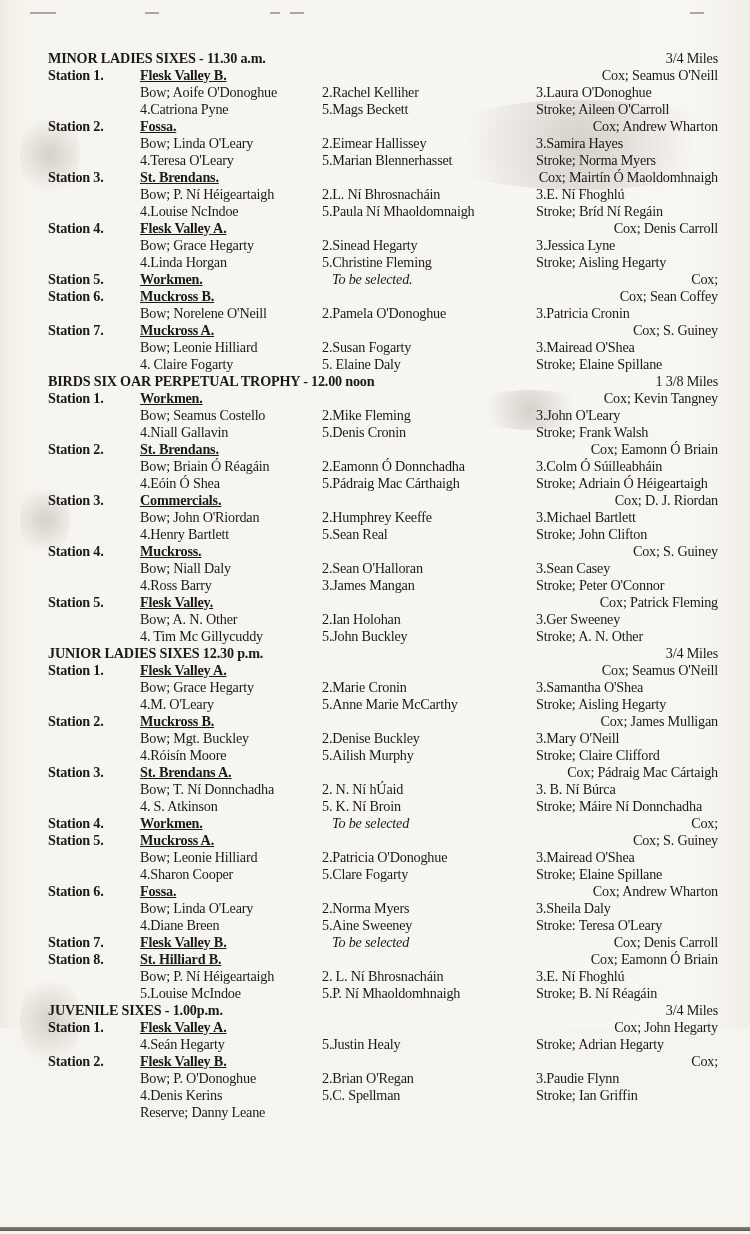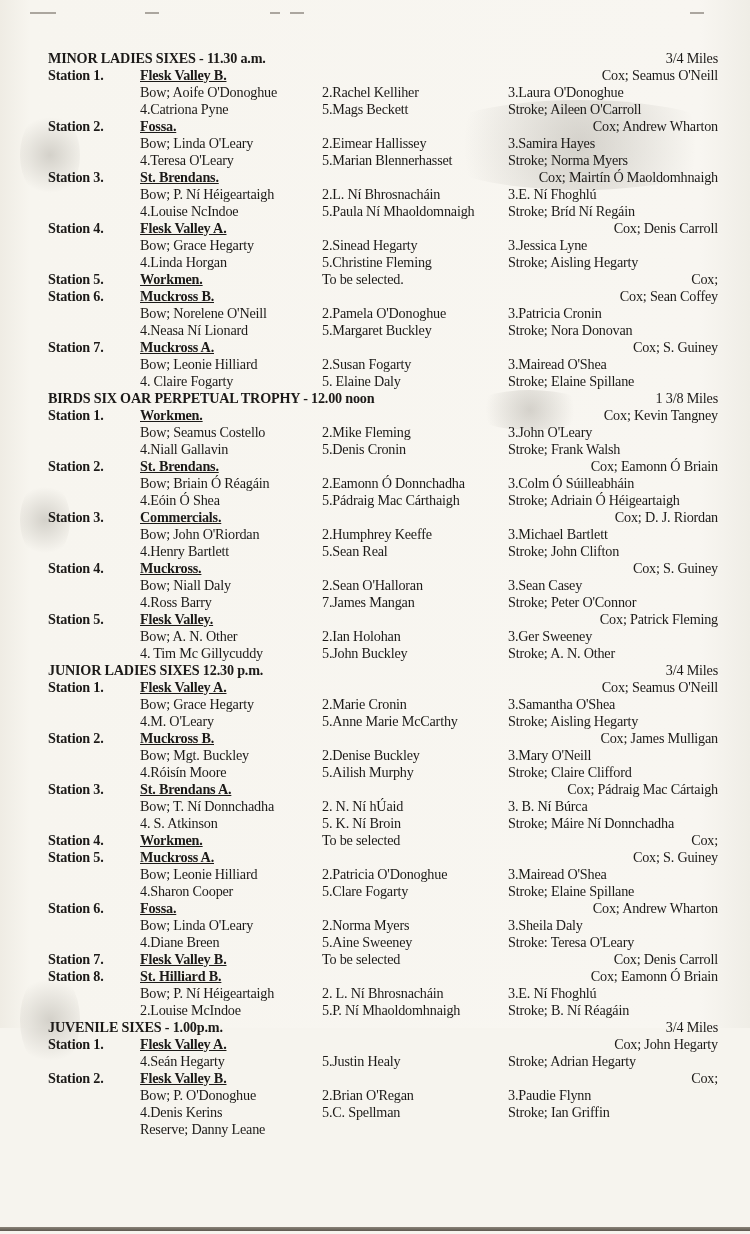--- a/index.html
+++ b/index.html
@@ -22,23 +22,23 @@
   }
   .content { position: absolute; left: 48px; top: 50px; width: 670px; }
   .row { position: relative; height: 17px; line-height: 17px; font-size: 14.2px; white-space: nowrap; letter-spacing: -0.2px; }
   .hdr { font-weight: bold; }
   .hdr .title { position: absolute; left: 0; }
   .hdr .dist { position: absolute; right: 0; font-weight: normal; }
   .station { position: absolute; left: 0; font-weight: bold; }
   .team { position: absolute; left: 92px; font-weight: bold; text-decoration: underline; }
   .c1 { position: absolute; left: 92px; }
   .c2 { position: absolute; left: 274px; }
-  .c3 { position: absolute; left: 460px; }
+  .c3 { position: absolute; left: 488px; }
   .cox { position: absolute; right: 0; }
-  .tbs { position: absolute; left: 274px; }
+  .tbs { position: absolute; left: 284px; font-style: italic; }
   .noise { position: absolute; border-radius: 50%; background: radial-gradient(circle, rgba(120,115,105,.28), rgba(120,115,105,0) 70%); pointer-events: none; }
 </style>
 </head>
 <body>
 
 <div class="page">
   <div class="topmarks">
     <span style="left:0;width:26px"></span>
     <span style="left:115px;width:14px"></span>
     <span style="left:240px;width:10px"></span>
@@ -126,25 +126,20 @@
         <span class="station">Station 6.</span>
         <span class="team">Muckross B.</span>
         <span class="cox">Cox; Sean Coffey</span>
       </div>
       <div class="row">
         <span class="c1">Bow; Norelene O'Neill</span>
         <span class="c2">2.Pamela O'Donoghue</span>
         <span class="c3">3.Patricia Cronin</span>
       </div>
       <div class="row">
-        <span class="c1">4.Neasa Ní Lionard</span>
-        <span class="c2">5.Margaret Buckley</span>
-        <span class="c3">Stroke; Nora Donovan</span>
-      </div>
-      <div class="row">
         <span class="station">Station 7.</span>
         <span class="team">Muckross A.</span>
         <span class="cox">Cox; S. Guiney</span>
       </div>
       <div class="row">
         <span class="c1">Bow; Leonie Hilliard</span>
         <span class="c2">2.Susan Fogarty</span>
         <span class="c3">3.Mairead O'Shea</span>
       </div>
       <div class="row">
@@ -206,21 +201,21 @@
         <span class="team">Muckross.</span>
         <span class="cox">Cox; S. Guiney</span>
       </div>
       <div class="row">
         <span class="c1">Bow; Niall Daly</span>
         <span class="c2">2.Sean O'Halloran</span>
         <span class="c3">3.Sean Casey</span>
       </div>
       <div class="row">
         <span class="c1">4.Ross Barry</span>
-        <span class="c2">7.James Mangan</span>
+        <span class="c2">3.James Mangan</span>
         <span class="c3">Stroke; Peter  O'Connor</span>
       </div>
       <div class="row">
         <span class="station">Station 5.</span>
         <span class="team">Flesk Valley.</span>
         <span class="cox">Cox; Patrick Fleming</span>
       </div>
       <div class="row">
         <span class="c1">Bow; A. N. Other</span>
         <span class="c2">2.Ian Holohan</span>
@@ -326,21 +321,21 @@
         <span class="station">Station 8.</span>
         <span class="team">St. Hilliard B.</span>
         <span class="cox">Cox; Eamonn Ó Briain</span>
       </div>
       <div class="row">
         <span class="c1">Bow; P. Ní Héigeartaigh</span>
         <span class="c2">2. L. Ní Bhrosnacháin</span>
         <span class="c3">3.E. Ní Fhoghlú</span>
       </div>
       <div class="row">
-        <span class="c1">2.Louise McIndoe</span>
+        <span class="c1">5.Louise McIndoe</span>
         <span class="c2">5.P. Ní Mhaoldomhnaigh</span>
         <span class="c3">Stroke; B. Ní Réagáin</span>
       </div>
       <div class="row hdr">
         <span class="title">JUVENILE SIXES - 1.00p.m.</span>
         <span class="dist">3/4 Miles</span>
       </div>
       <div class="row">
         <span class="station">Station 1.</span>
         <span class="team">Flesk Valley A.</span>

